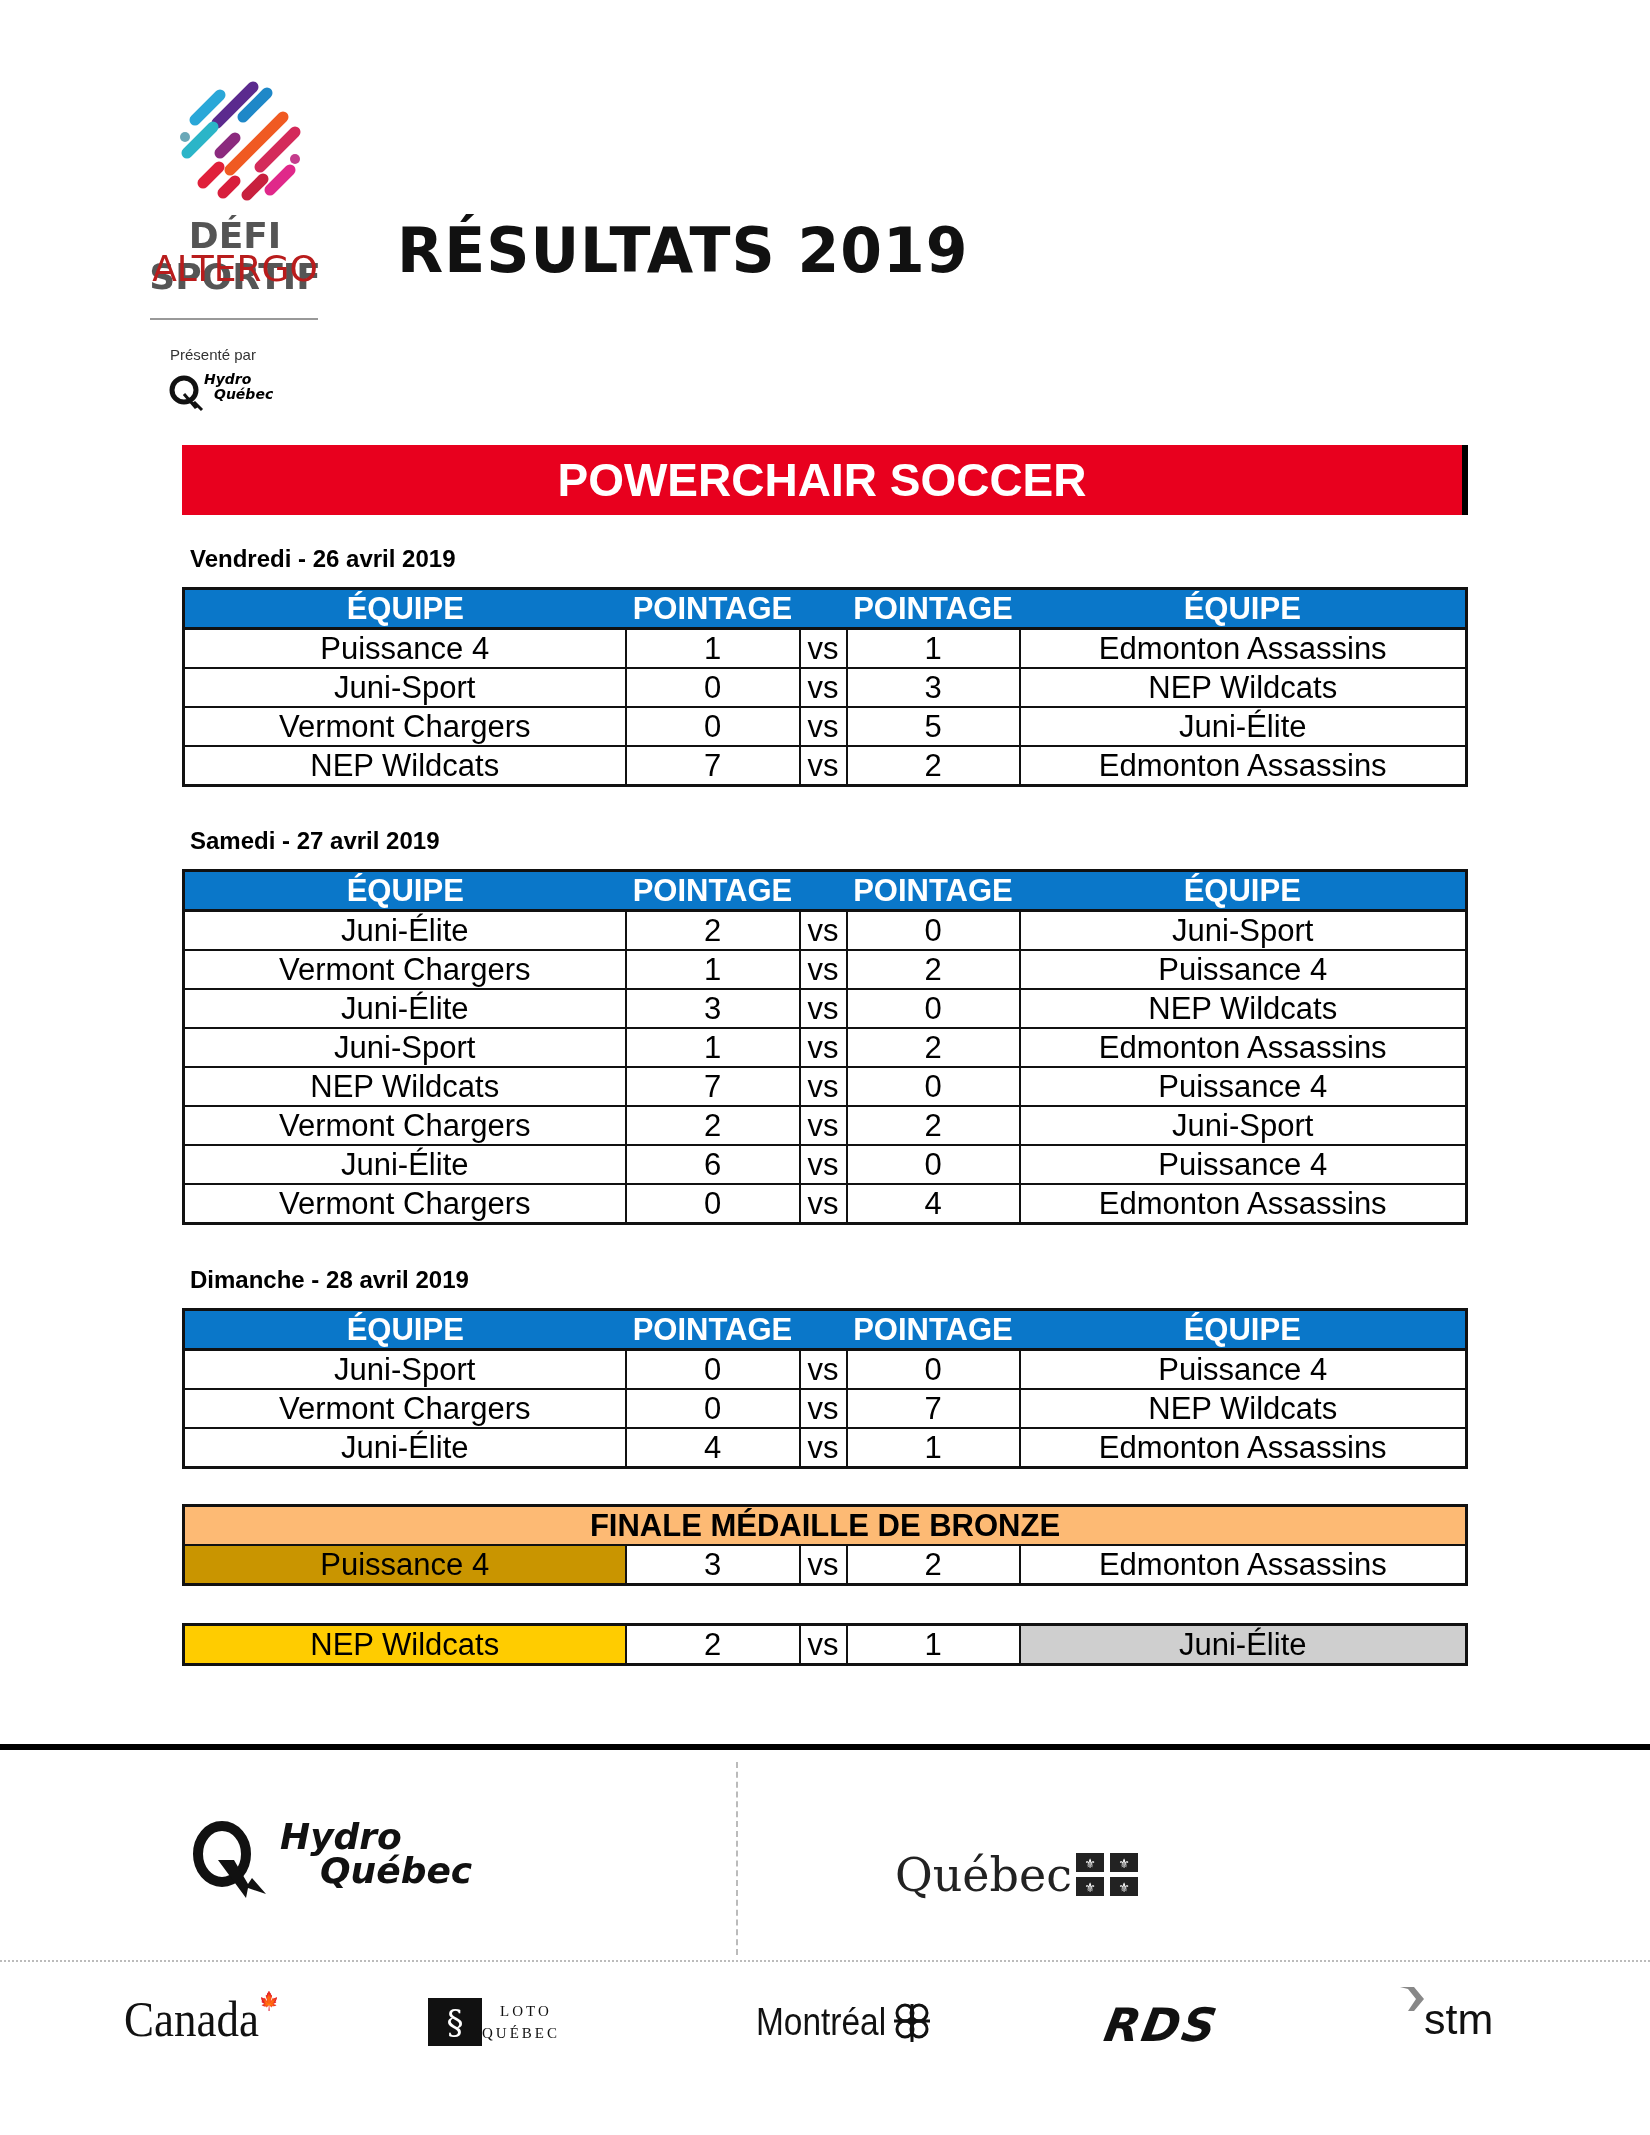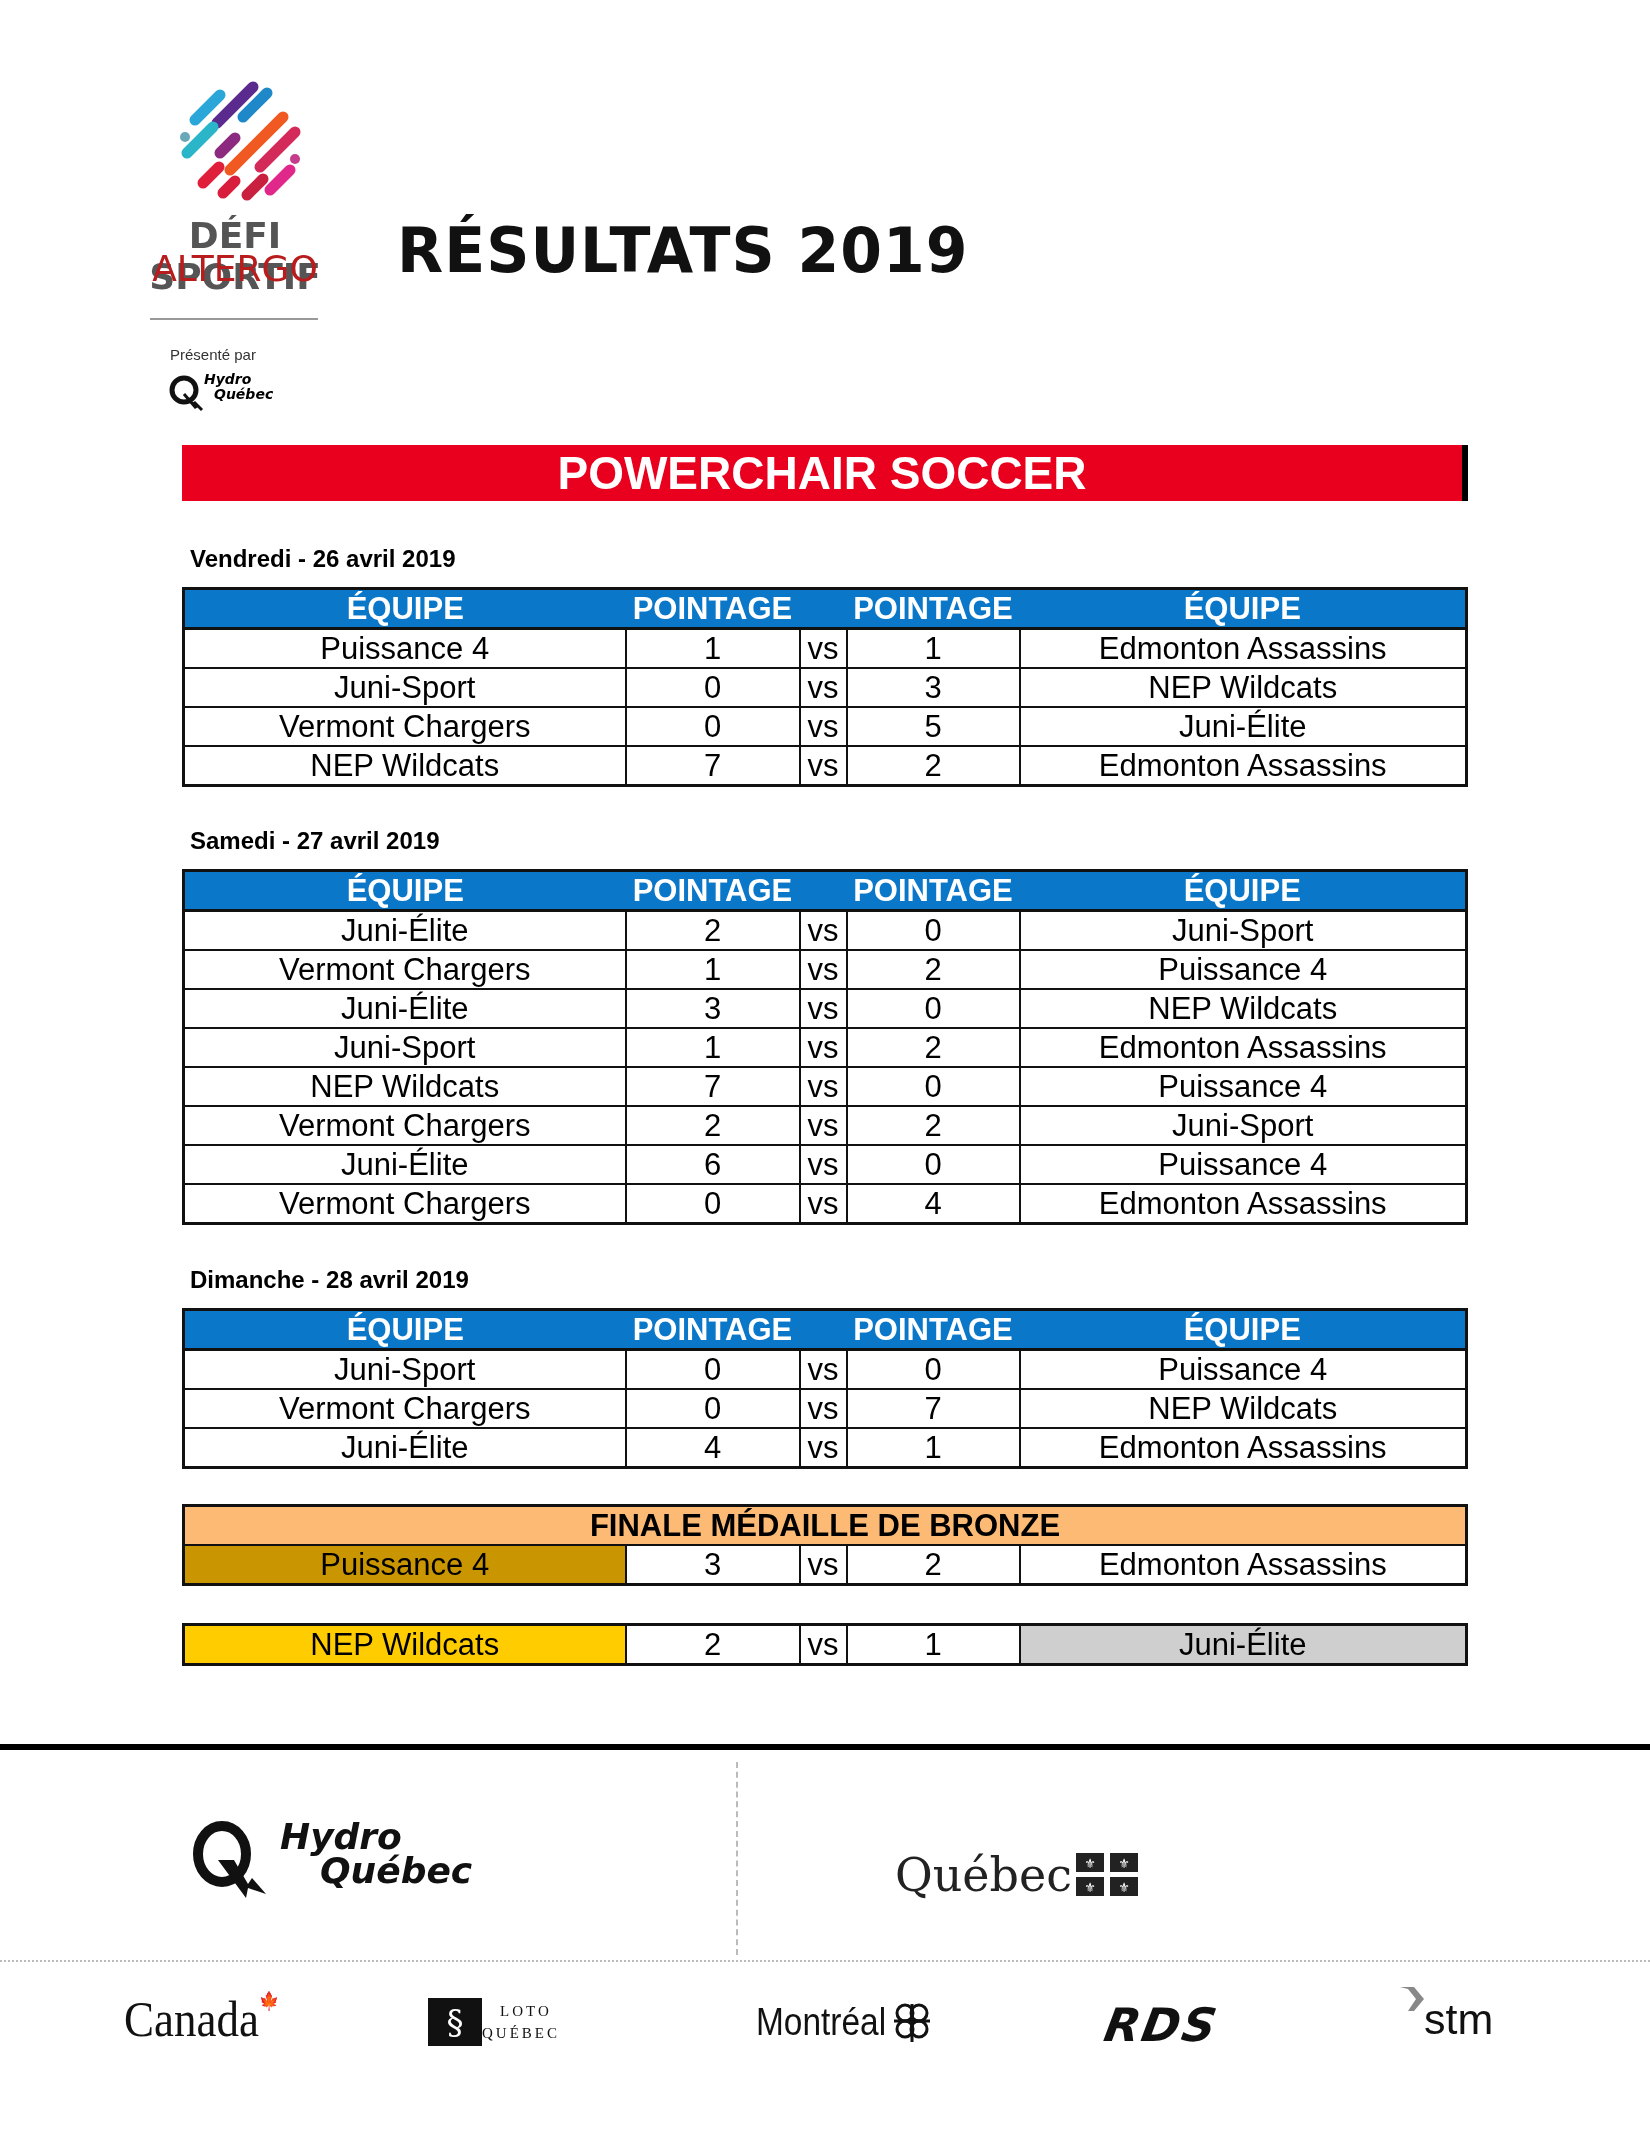--- a/index.html
+++ b/index.html
@@ -9,21 +9,21 @@
   
   #logo-mark { left:165px; top:75px; width:140px; height:130px; }
   #logo-title1 { left:120px; top:215px; width:230px; text-align:center; font-family:"DejaVu Sans", sans-serif; font-weight:bold; font-size:36px; color:#555; letter-spacing:0px; }
   #logo-title2 { left:120px; top:248px; width:230px; text-align:center; font-family:"DejaVu Sans", sans-serif; font-size:36px; color:#b91c1c; }
   #logo-rule { left:150px; top:318px; width:168px; height:2px; background:#999; }
   #presented-by { left:170px; top:346px; font-size:15px; color:#333; }
   #hq-small { left:168px; top:370px; width:130px; height:45px; }
   #page-title { left:397px; top:215px; font-family:"DejaVu Sans", sans-serif; font-weight:bold; font-size:60px; letter-spacing:1px; color:#111; transform:scaleY(1.05); }
 
   
-  #banner { left:182px; top:445px; width:1280px; height:56px; background:#E8001E; border-right:6px solid #000; display:flex; align-items:center; justify-content:center; }
+  #banner { left:182px; top:445px; width:1280px; height:70px; background:#E8001E; border-right:6px solid #000; display:flex; align-items:center; justify-content:center; }
   #banner span { color:#fff; font-weight:bold; font-size:46px; }
 
   
   .day-heading { left:190px; font-weight:bold; font-size:24px; }
 
   
   table.results { position:absolute; left:182px; width:1283px; border-collapse:collapse; table-layout:fixed; border:3px solid #111; }
   table.results td, table.results th { height:37px; padding:0; text-align:center; font-size:31px; border:2px solid #111; line-height:37px; white-space:nowrap; overflow:hidden; }
   table.results th { background:#0A77C9; color:#fff; font-weight:bold; border-left:none; border-right:none; border-bottom:3px solid #111; }
   col.c-team1 { width:442px; } col.c-s1 { width:174px; } col.c-vs { width:47px; } col.c-s2 { width:173px; } col.c-team2 { width:447px; }

